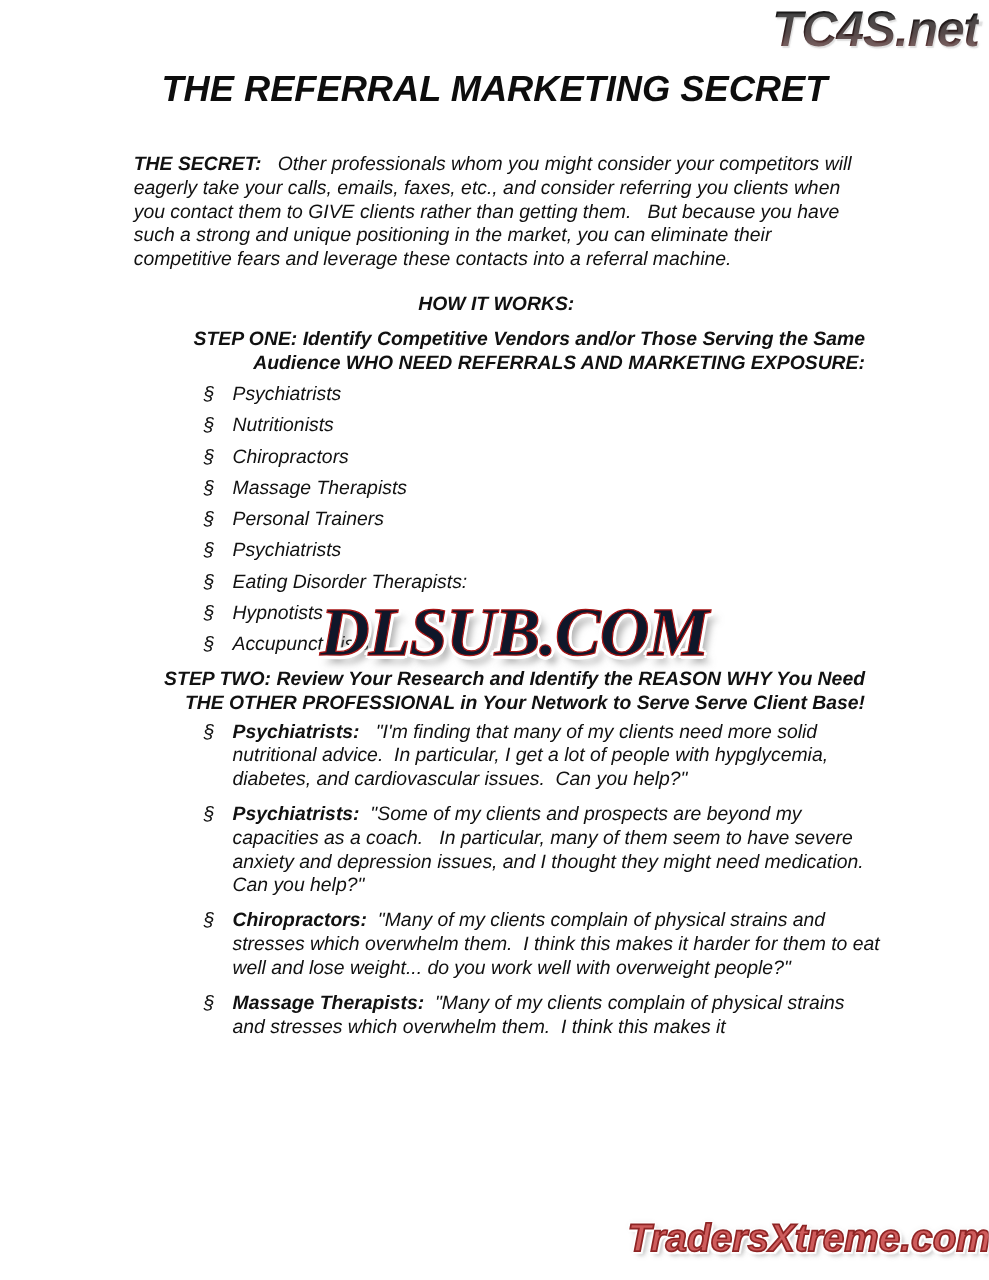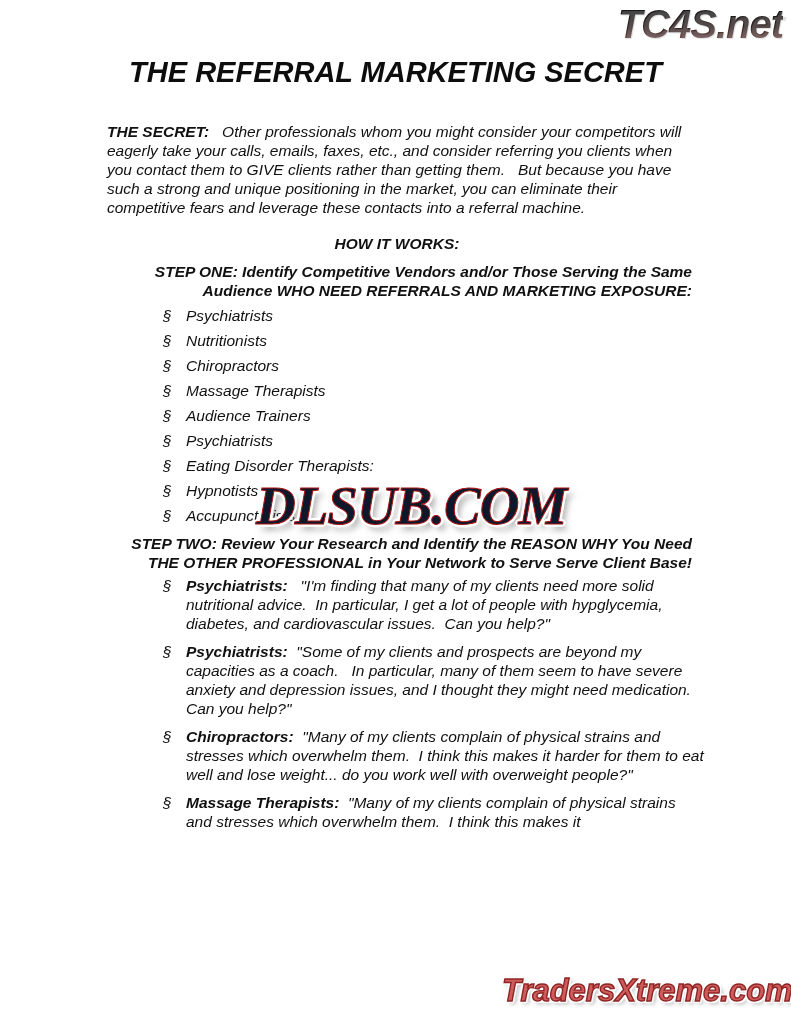--- a/index.html
+++ b/index.html
@@ -122,21 +122,21 @@
     <p class="para how-heading">HOW IT WORKS:</p>
 
     <p class="para step-heading">STEP ONE: Identify Competitive Vendors and/or Those Serving the Same Audience WHO NEED REFERRALS AND MARKETING EXPOSURE:</p>
 
 
     <ul class="bullet-list">
       <li><span class="bullet">§</span><span>Psychiatrists</span></li>
       <li><span class="bullet">§</span><span>Nutritionists</span></li>
       <li><span class="bullet">§</span><span>Chiropractors</span></li>
       <li><span class="bullet">§</span><span>Massage Therapists</span></li>
-      <li><span class="bullet">§</span><span>Audience Trainers</span></li>
+      <li><span class="bullet">§</span><span>Personal Trainers</span></li>
       <li><span class="bullet">§</span><span>Psychiatrists</span></li>
       <li><span class="bullet">§</span><span>Eating Disorder Therapists:</span></li>
       <li><span class="bullet">§</span><span>Hypnotists</span></li>
       <li><span class="bullet">§</span><span>Accupuncturists</span></li>
     </ul>
 
     <p class="para step-heading">STEP TWO: Review Your Research and Identify the REASON WHY You Need THE OTHER PROFESSIONAL in Your Network to Serve Serve Client Base!</p>
 
     <ul class="step2-list">
       <li><span class="bullet">§</span><span class="lead">Psychiatrists:</span><span>   "I'm finding that many of my clients need more solid nutritional advice.  In particular, I get a lot of people with hypglycemia, diabetes, and cardiovascular issues.  Can you help?"</span></li>

